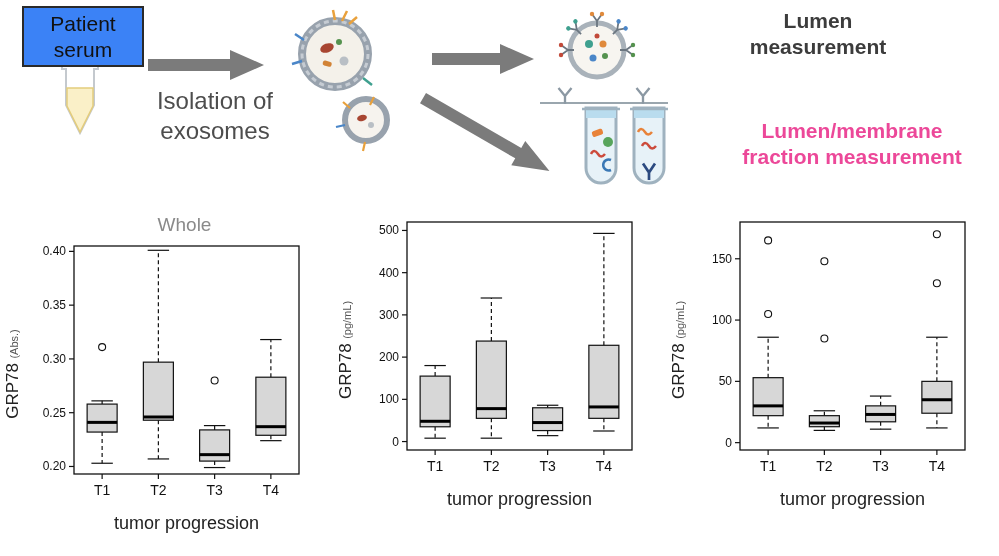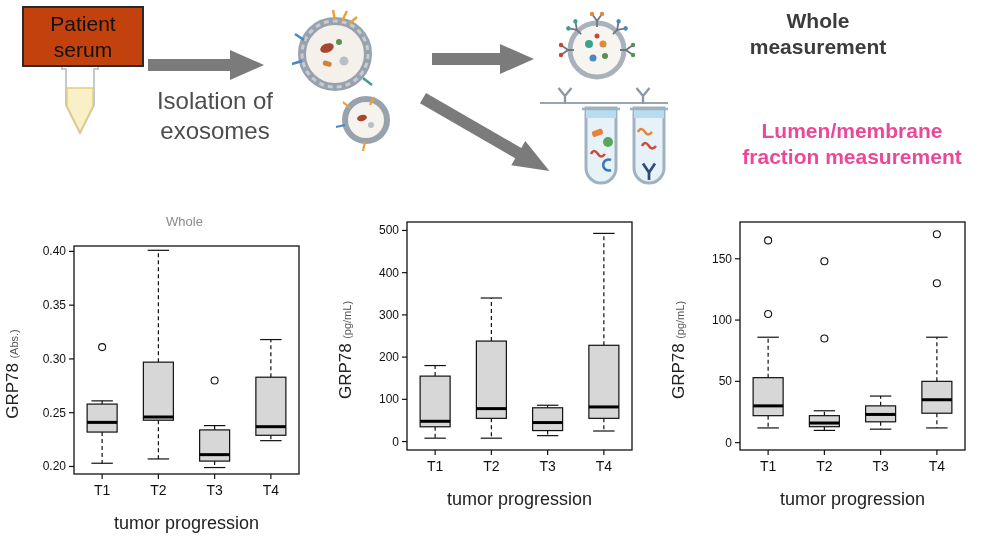--- a/index.html
+++ b/index.html
@@ -3,29 +3,29 @@
 <meta charset="utf-8">
 <style>
   html,body{margin:0;padding:0;}
   body{
     width:999px;height:556px;position:relative;overflow:hidden;
     background:#ffffff;font-family:"Liberation Sans",sans-serif;color:#111;
   }
   .diagram-layer{position:absolute;left:0;top:0;}
   .label{position:absolute;}
   #patient-serum-box{
-    left:22px;top:6px;width:114px;border:2px solid #2a2a2a;background:#c2410c;
+    left:22px;top:6px;width:114px;border:2px solid #2a2a2a;background:#3b82f6;
     font-size:21px;line-height:1.22;text-align:center;padding:3px 2px;color:#111;
   }
   #isolation-label{left:134px;top:86px;width:162px;font-size:24px;color:#4d4d4d;text-align:center;line-height:1.25;}
   #whole-label{left:733px;top:8px;width:170px;font-weight:bold;font-size:21px;color:#3c3c3c;text-align:center;line-height:1.25;}
   #fraction-label{left:726px;top:118px;width:252px;font-weight:bold;font-size:21px;color:#ec4899;text-align:center;line-height:1.25;}
   .charts-row{position:absolute;left:0;top:214px;width:999px;display:flex;}
   .chart-block{width:333px;display:flex;flex-direction:column;}
-  .chart-title{text-align:center;padding-left:36px;font-size:13px;color:#8a8a8a;height:24px;background:#fff;}
+  .chart-title{text-align:center;padding-left:36px;font-size:19px;color:#8a8a8a;height:24px;background:#fff;}
   .chart-body{display:flex;align-items:center;}
   .ylabel-wrap{width:26px;height:230px;position:relative;flex:none;}
   .ylabel-inner{
     position:absolute;left:50%;top:50%;
     transform:translate(-50%,-50%) rotate(-90deg);
     white-space:nowrap;color:#222;
   }
   .ylabel-main{font-size:17px;}
   .ylabel-unit{font-size:11px;color:#555;}
   .svg-holder{flex:none;}
@@ -132,21 +132,21 @@
       <path d="M12,40 q3,-6 7,0 q3,5 7,0" stroke="#cc4b3c" stroke-width="2.5" fill="none"></path>
       <g transform="translate(19,62) scale(1.5)">
         <path d="M0,8 L0,3 M0,3 L-4,-3 M0,3 L4,-3" stroke="#2b4a80" stroke-width="1.8" fill="none"></path>
       </g>
     </g>
   </g>
 </svg>
 
 <div class="label" id="patient-serum-box">Patient serum</div>
 <div class="label" id="isolation-label">Isolation of exosomes</div>
-<div class="label" id="whole-label">Whole measurement</div>
+<div class="label" id="whole-label">Lumen measurement</div>
 <div class="label" id="fraction-label">Lumen/membrane fraction measurement</div>
 
 <div class="charts-row">
 
   <div class="chart-block">
     <div class="chart-title">Whole</div>
     <div class="chart-body">
       <div class="ylabel-wrap">
         <div class="ylabel-inner">
           <span class="ylabel-main">GRP78</span>

